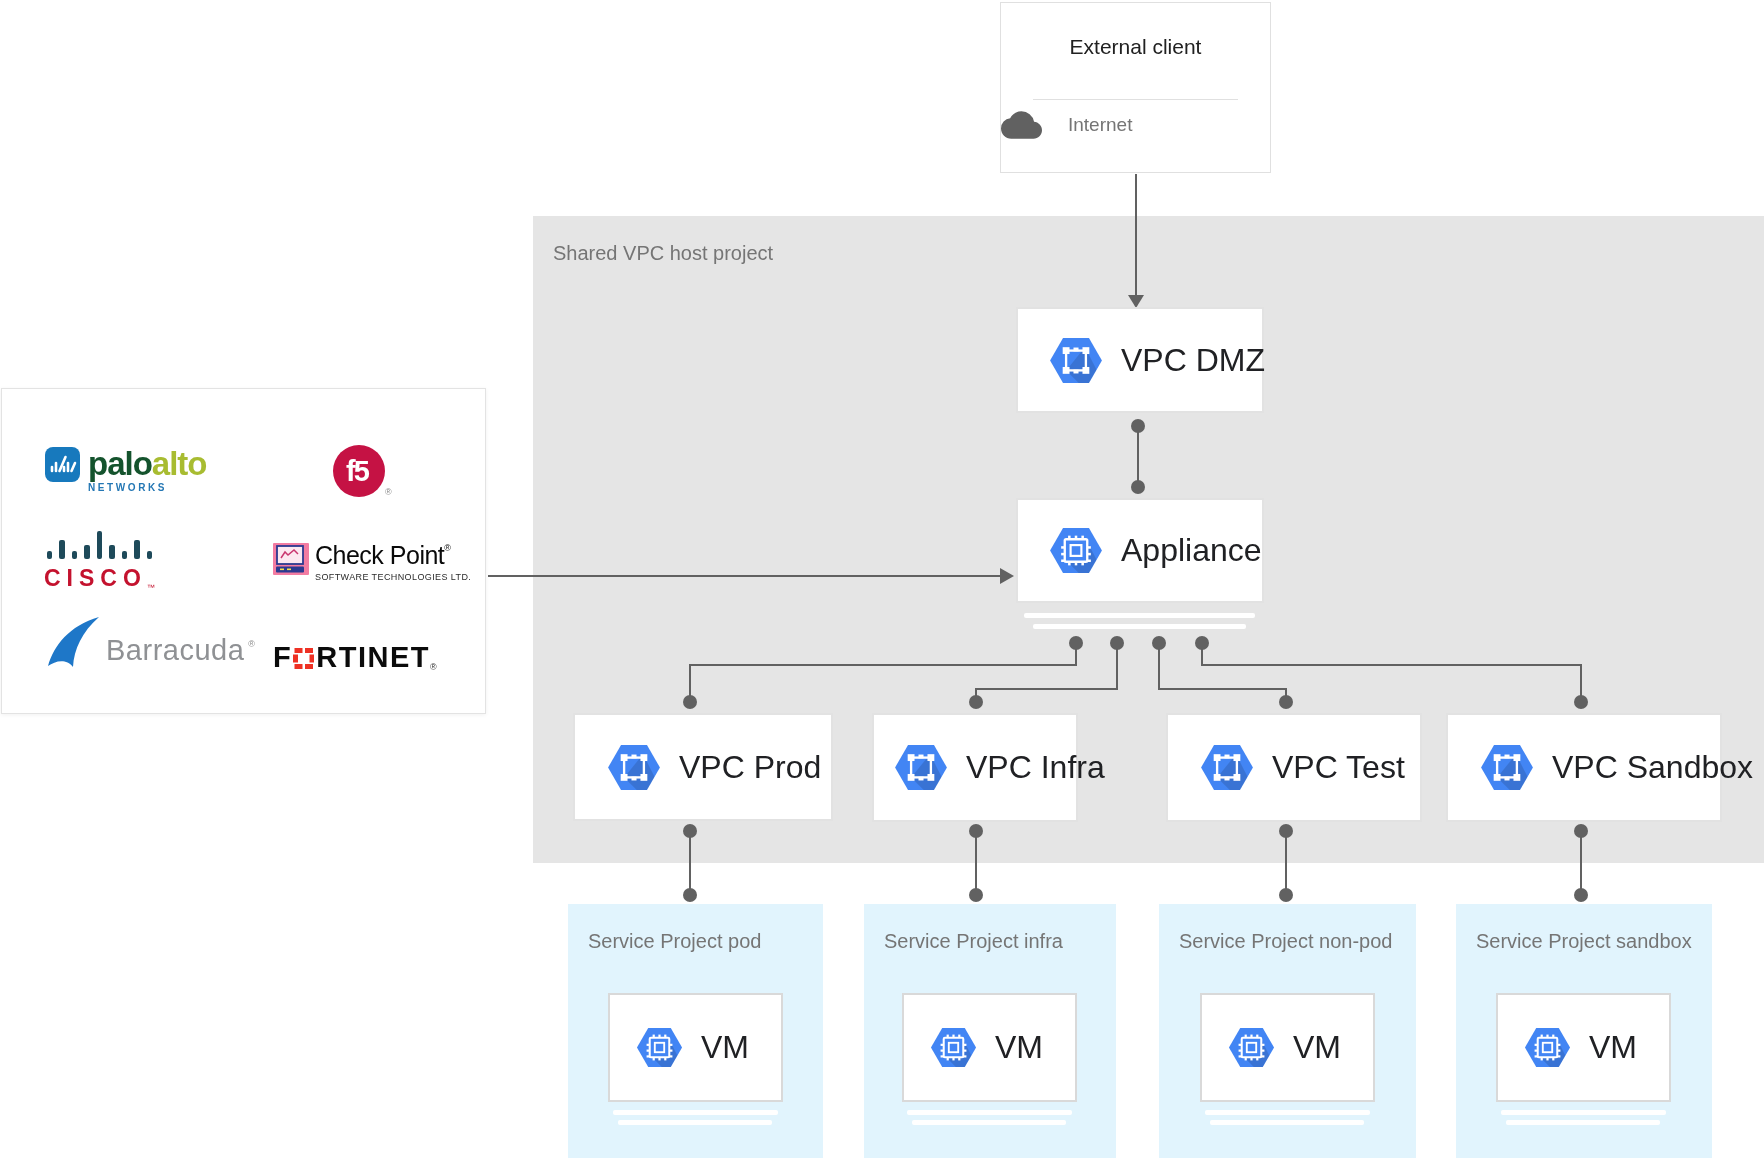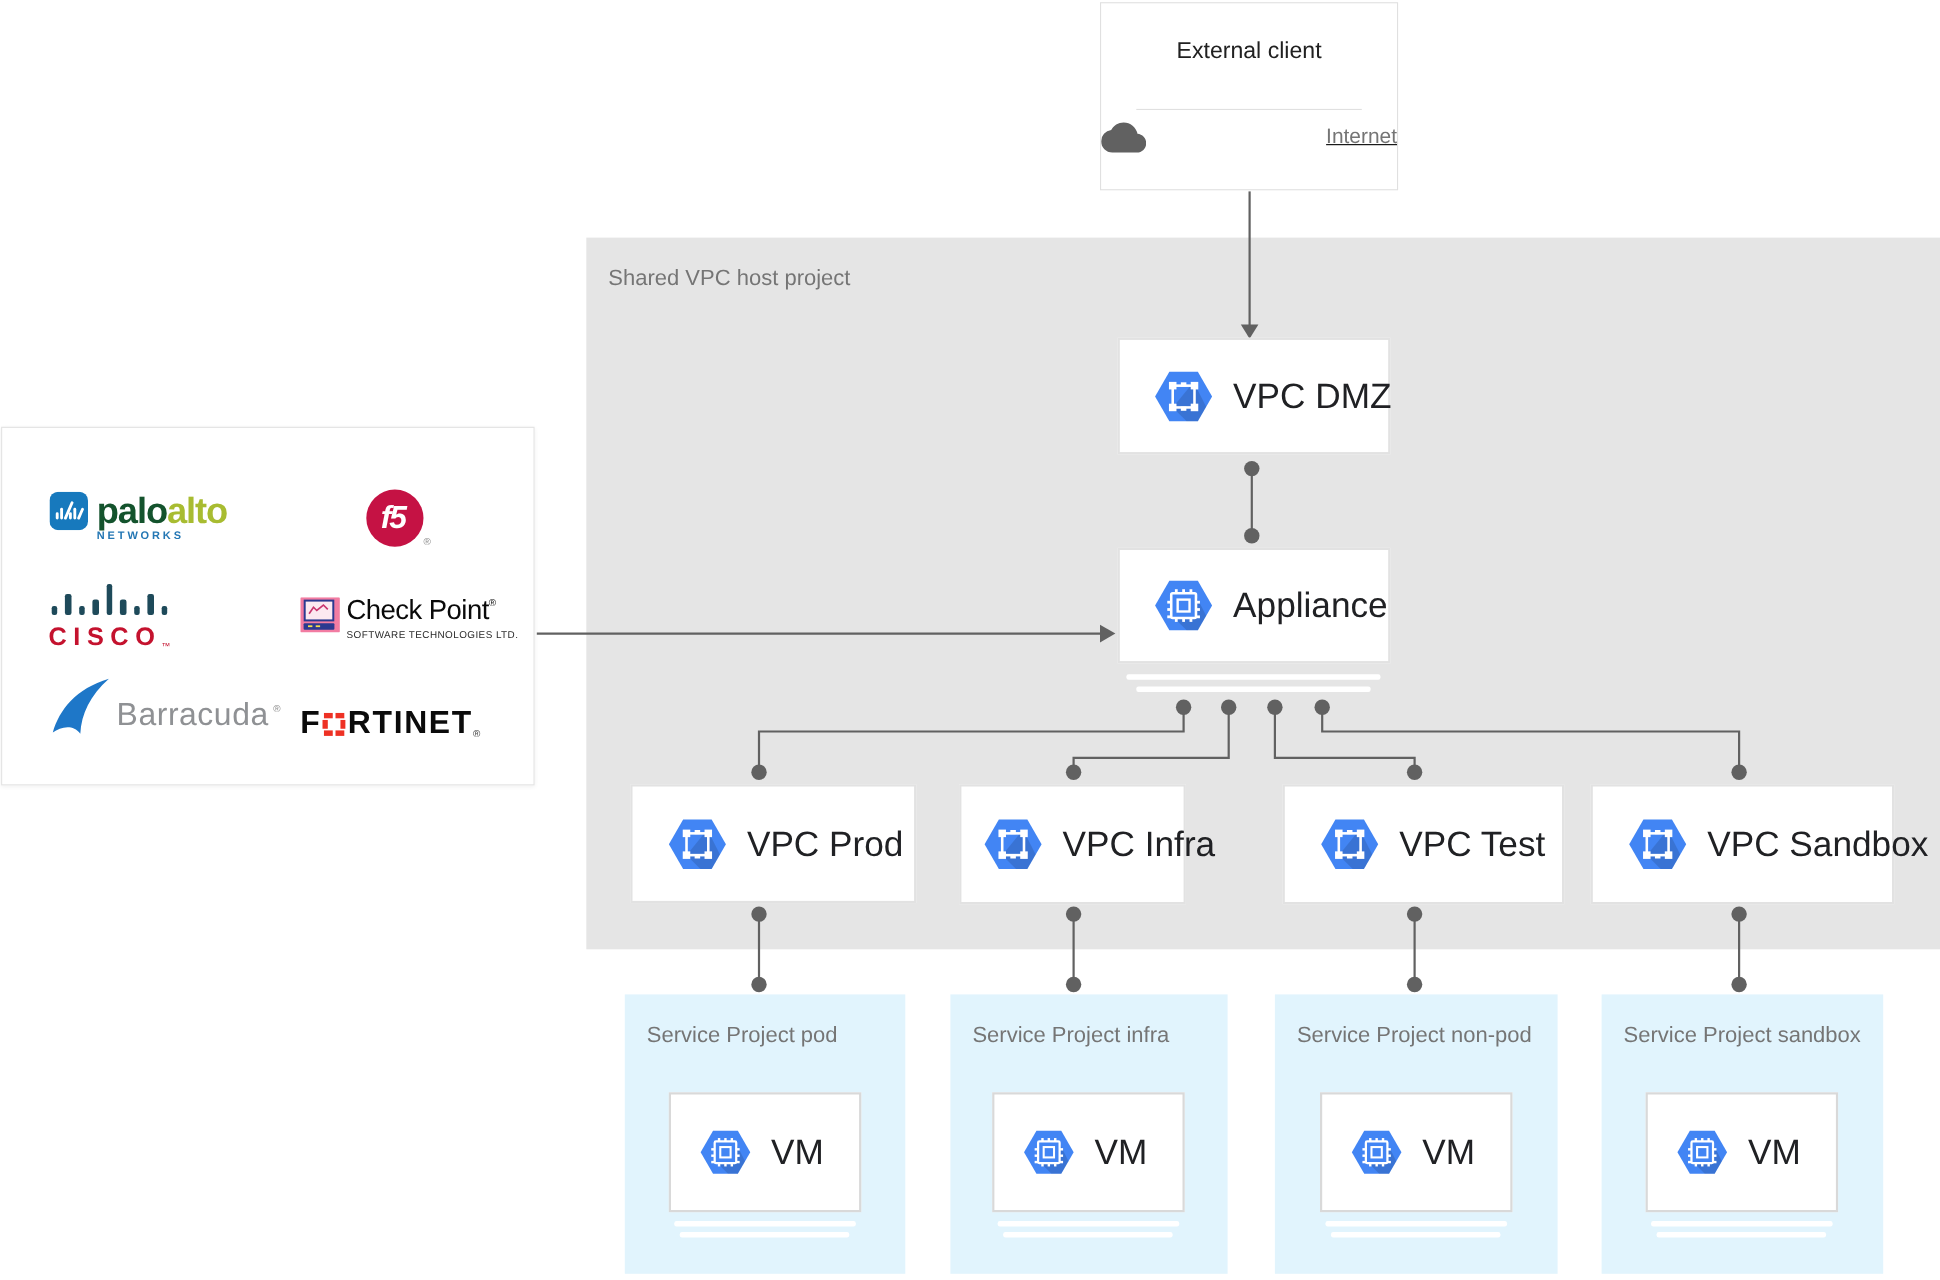--- a/index.html
+++ b/index.html
@@ -12,40 +12,40 @@
   .panel { position:absolute; top:904px; height:254px; background:#E1F4FD; }
   .panel-label { position:absolute; left:20px; top:26px; font-size:20px; color:#757575; white-space:nowrap; }
 
   .card { position:absolute; background:#fff; border:2px solid #E2E2E2; display:flex; align-items:center; z-index:10; }
   .card .hex { flex:0 0 auto; }
   .node-label { font-size:32px; color:#202124; white-space:nowrap; }
 
   .ext-box { position:absolute; left:1000px; top:2px; width:271px; height:171px; background:#fff; border:1px solid #E0E0E0; z-index:10; }
   .ext-title { text-align:center; margin-top:32px; font-size:21px; color:#212121; }
   .ext-divider { position:absolute; left:32px; right:32px; top:96px; height:1px; background:#E0E0E0; }
-  .ext-row { position:absolute; left:0; right:0; top:108px; display:flex; align-items:center; justify-content:space-between; gap:2px;text-decoration:underline; }
+  .ext-row { position:absolute; left:0; right:0; top:108px; display:flex; align-items:center; justify-content:flex-start; gap:26px; }
   .ext-net-label { font-size:19px; color:#757575; }
 
   .stackline { position:absolute; background:#ffffff; height:5px; border-radius:2px; z-index:6; }
 
   .overlay { position:absolute; left:0; top:0; z-index:5; pointer-events:none; }
 
   .vm-box { position:absolute; top:89px; width:175px; height:109px; background:#fff; border:2px solid #D9D9D9;
             display:flex; align-items:center; padding-left:26px; gap:18px; }
 
   
   .vendor-box { position:absolute; left:1px; top:388px; width:485px; height:326px; background:#fff;
                 border:1px solid #E3E3E3; box-shadow:0 1px 4px rgba(0,0,0,0.06); z-index:10; }
   .logo { position:absolute; display:flex; align-items:center; }
 
   .pa-word { font-size:33px; font-weight:700; letter-spacing:-1px; line-height:1; }
   .pa-sub { font-size:10px; font-weight:700; letter-spacing:2.6px; margin-top:2px; }
 
   .f5-ball { width:52px; height:52px; border-radius:50%; background:#C51244; display:flex; align-items:center; justify-content:center; }
-  .f5-mark { color:#fff; font-size:29px; font-weight:700; font-style:italic; letter-spacing:-2px; padding-right:4px; }
+  .f5-mark { color:#fff; font-size:29px; font-weight:700; letter-spacing:-2px; padding-right:4px; }
   .reg-mark { font-size:9px; color:#8a8a8a; align-self:flex-end; }
 
   .cisco-bars { display:flex; align-items:flex-end; gap:7px; height:29px; }
   .cisco-bars i { display:block; width:5.5px; background:#1E4A5A; border-radius:2px; }
   .cisco-word { font-size:23px; font-weight:700; letter-spacing:6px; color:#C4122E; }
   .tm-mark { font-size:8px; color:#C4122E; align-self:flex-end; }
 
   .cp-text-main { font-size:25px; font-weight:500; color:#0a0a0a; line-height:1; letter-spacing:-0.5px; }
   .cp-text-sub { font-size:9px; color:#2b2b2b; letter-spacing:0.4px; margin-top:4px; }
 

